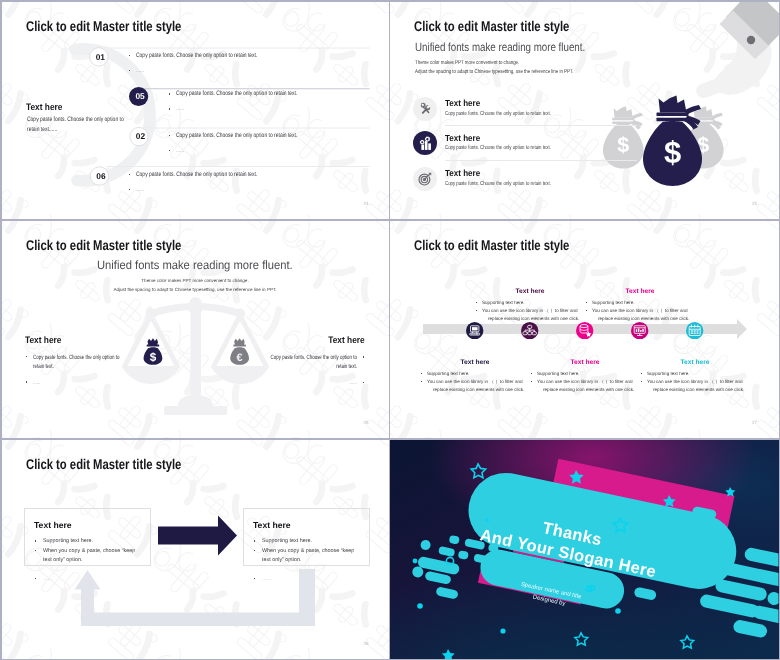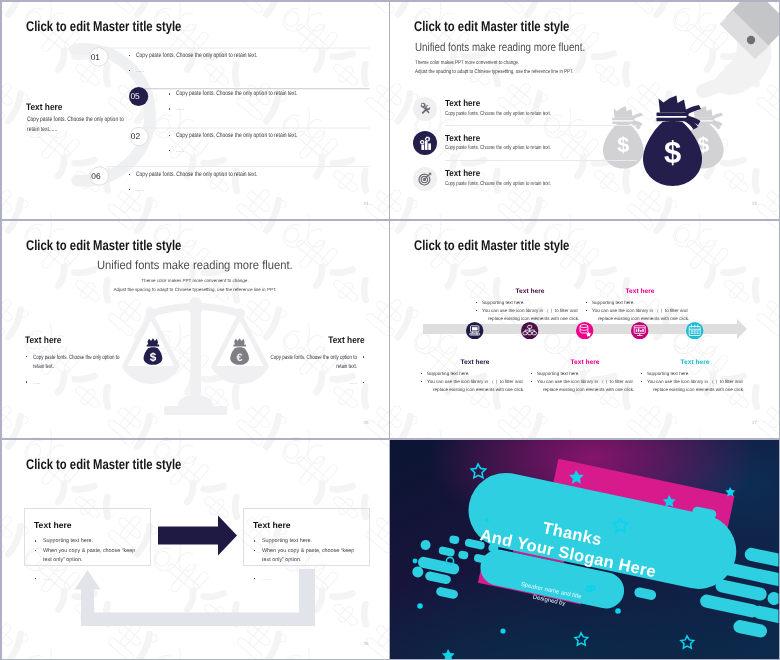--- a/index.html
+++ b/index.html
@@ -11,21 +11,21 @@
 .s1{left:1.5px;top:1.5px;width:387px;height:217px;}
 .s2{left:390px;top:1.5px;width:388.5px;height:217px;}
 .s3{left:1.5px;top:220.5px;width:387px;height:217px;}
 .s4{left:390px;top:220.5px;width:388.5px;height:217px;}
 .s5{left:1.5px;top:439.5px;width:387px;height:219px;}
 .s6{left:390px;top:439.5px;width:388.5px;height:219px;}
 .slide{z-index:1;}
 .slidewm{position:absolute;left:0;top:0;width:100%;height:100%;pointer-events:none;z-index:0;}
 .title{position:absolute;font-weight:bold;color:#16161a;white-space:nowrap;transform:scaleX(0.80);transform-origin:0 0;}
 .pgnum{position:absolute;font-size:4.6px;color:#bcbcc3;}
-.s1num{position:absolute;width:19.3px;text-align:left;font-size:8.4px;font-weight:normal;color:#16161a;line-height:17.3px;}
+.s1num{position:absolute;width:19.3px;text-align:center;font-size:8.4px;font-weight:bold;color:#16161a;line-height:17.3px;}
 .s1numw{color:#ffffff;}
 .s1row{position:absolute;}
 .s1b{position:relative;padding-left:7.5px;font-size:6.4px;color:#33333a;line-height:8px;white-space:nowrap;}
 .s1b>span:not(.bl){display:inline-block;transform:scaleX(0.78);transform-origin:0 50%;}
 .s1b2{margin-top:7px;}
 .bl{position:absolute;left:0.5px;top:3px;width:1.6px;height:1.6px;background:#55555c;}
 .dots{color:#b8b8bf;}
 
 .s1body{position:absolute;left:25.2px;top:113.5px;width:127px;font-size:6.4px;color:#33333a;line-height:9.6px;transform:scaleX(0.78);transform-origin:0 0;}
 

